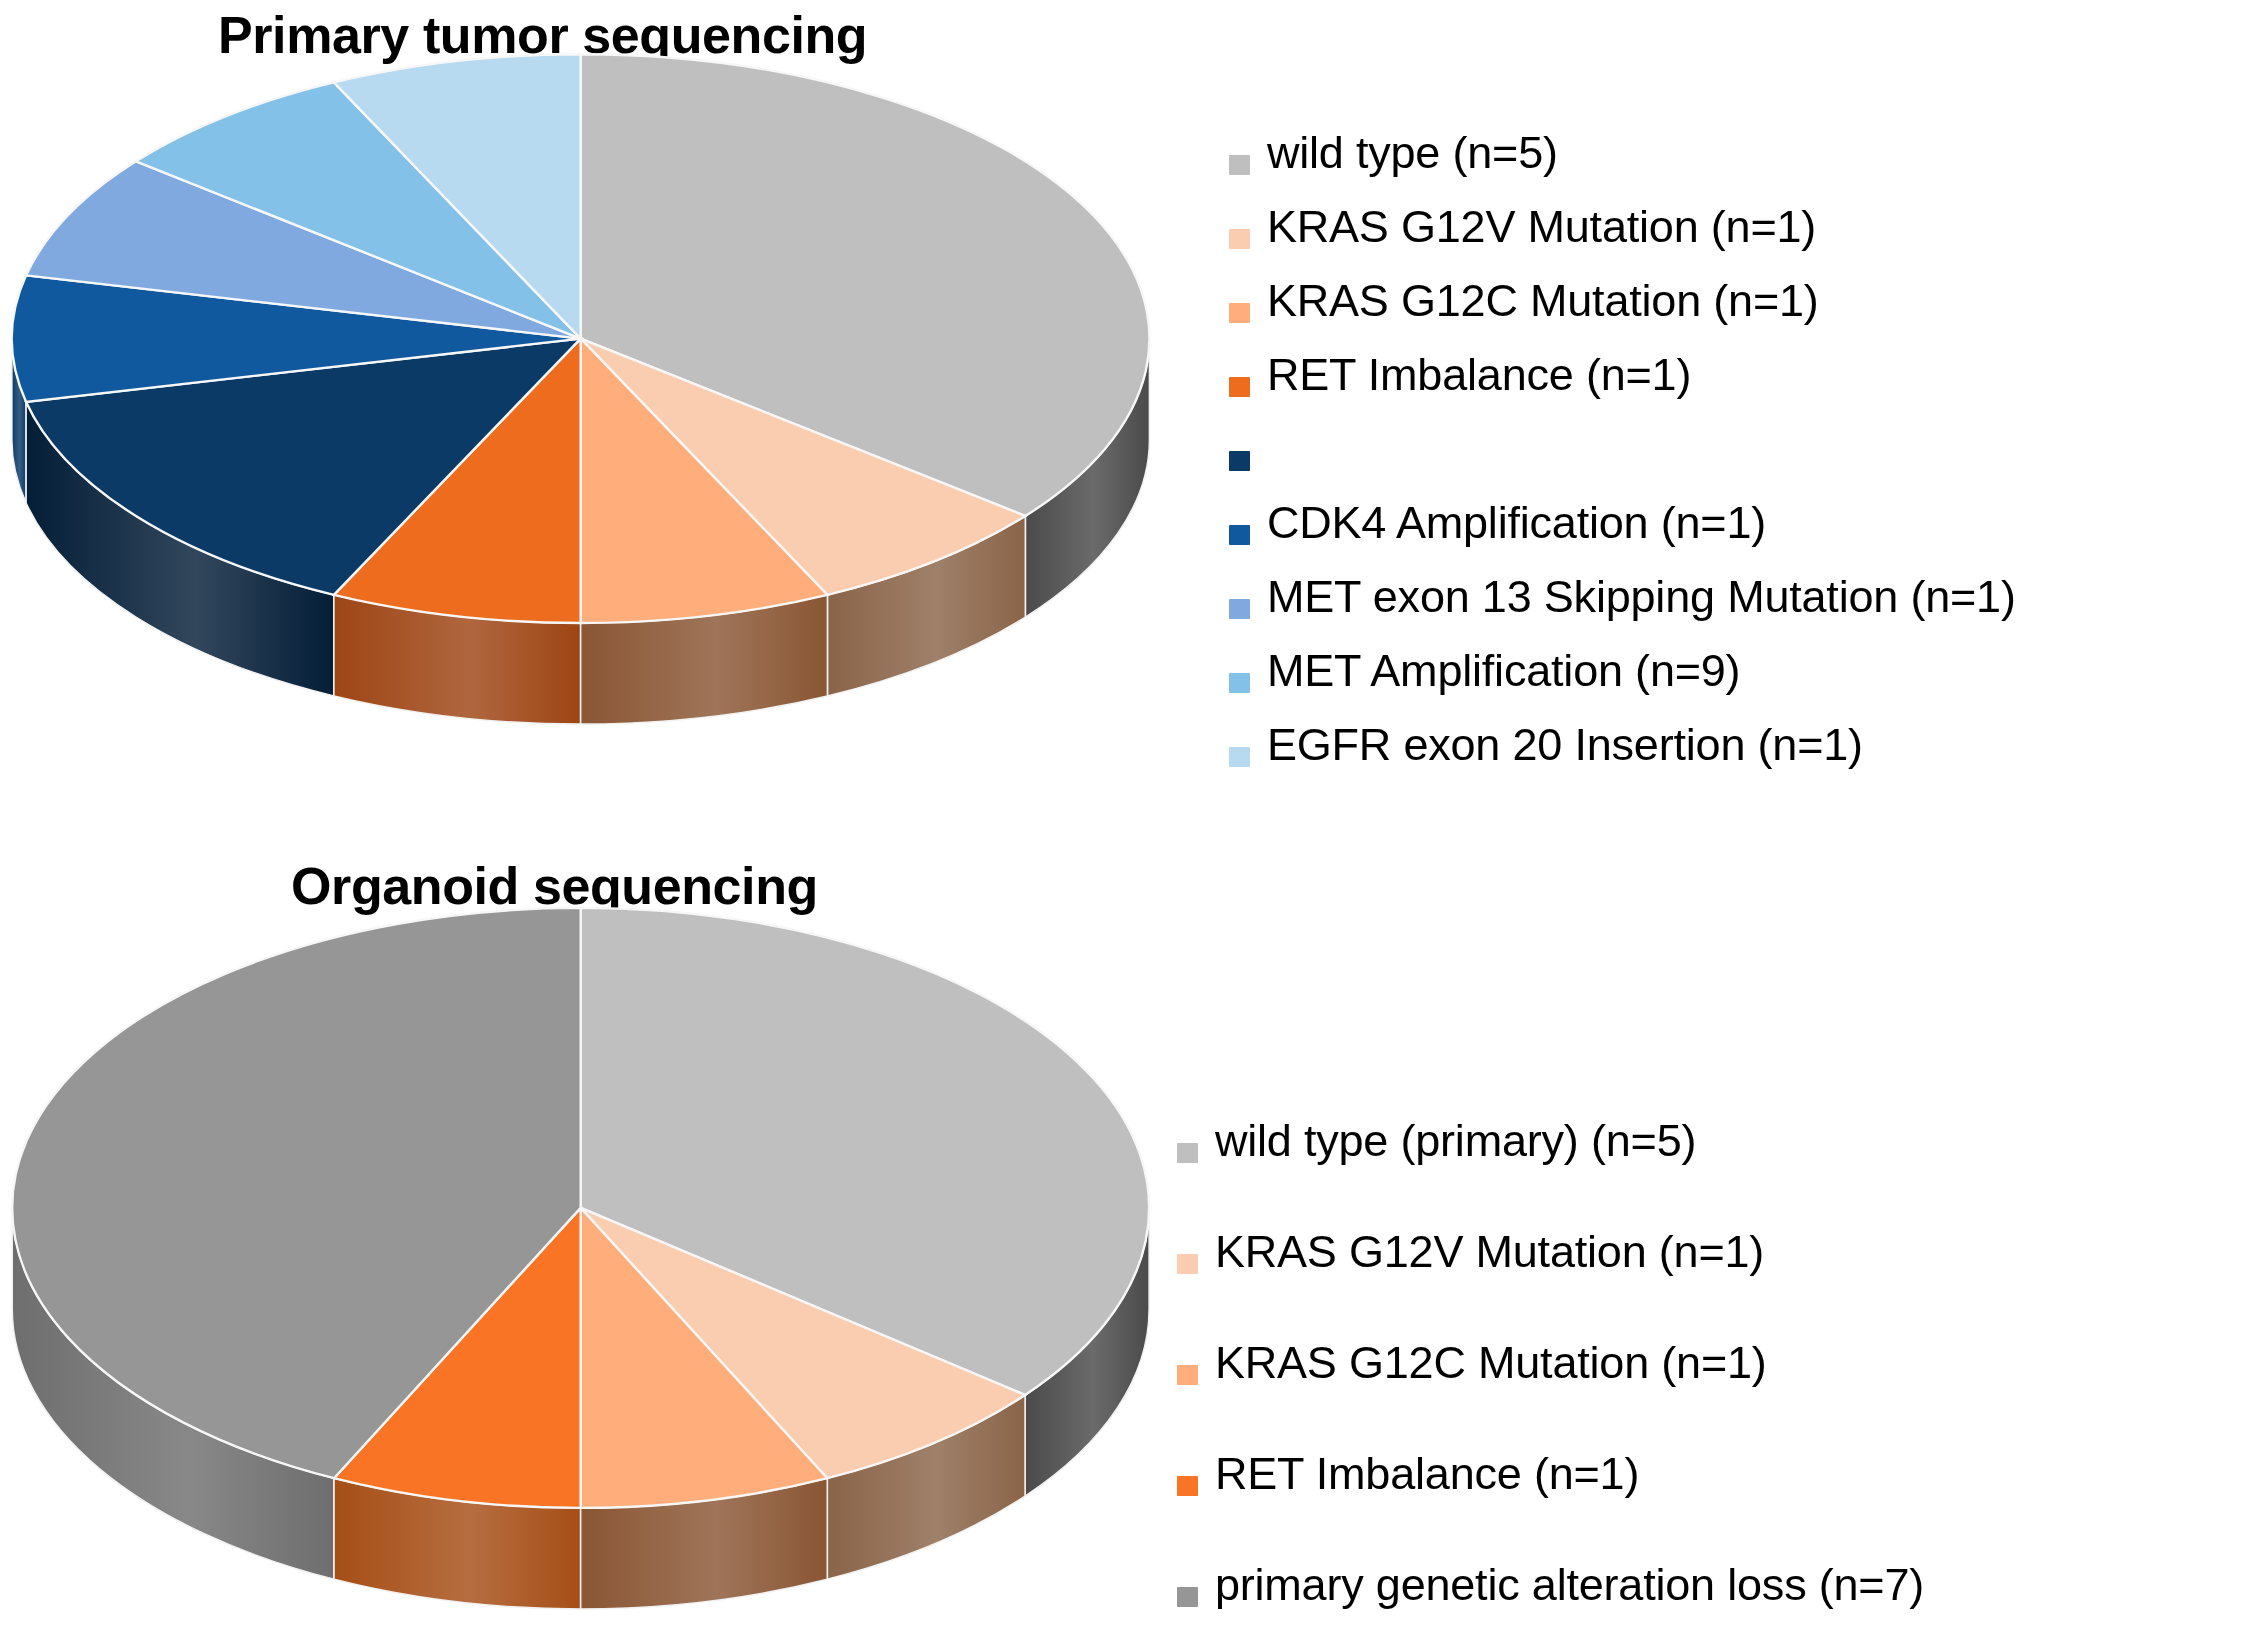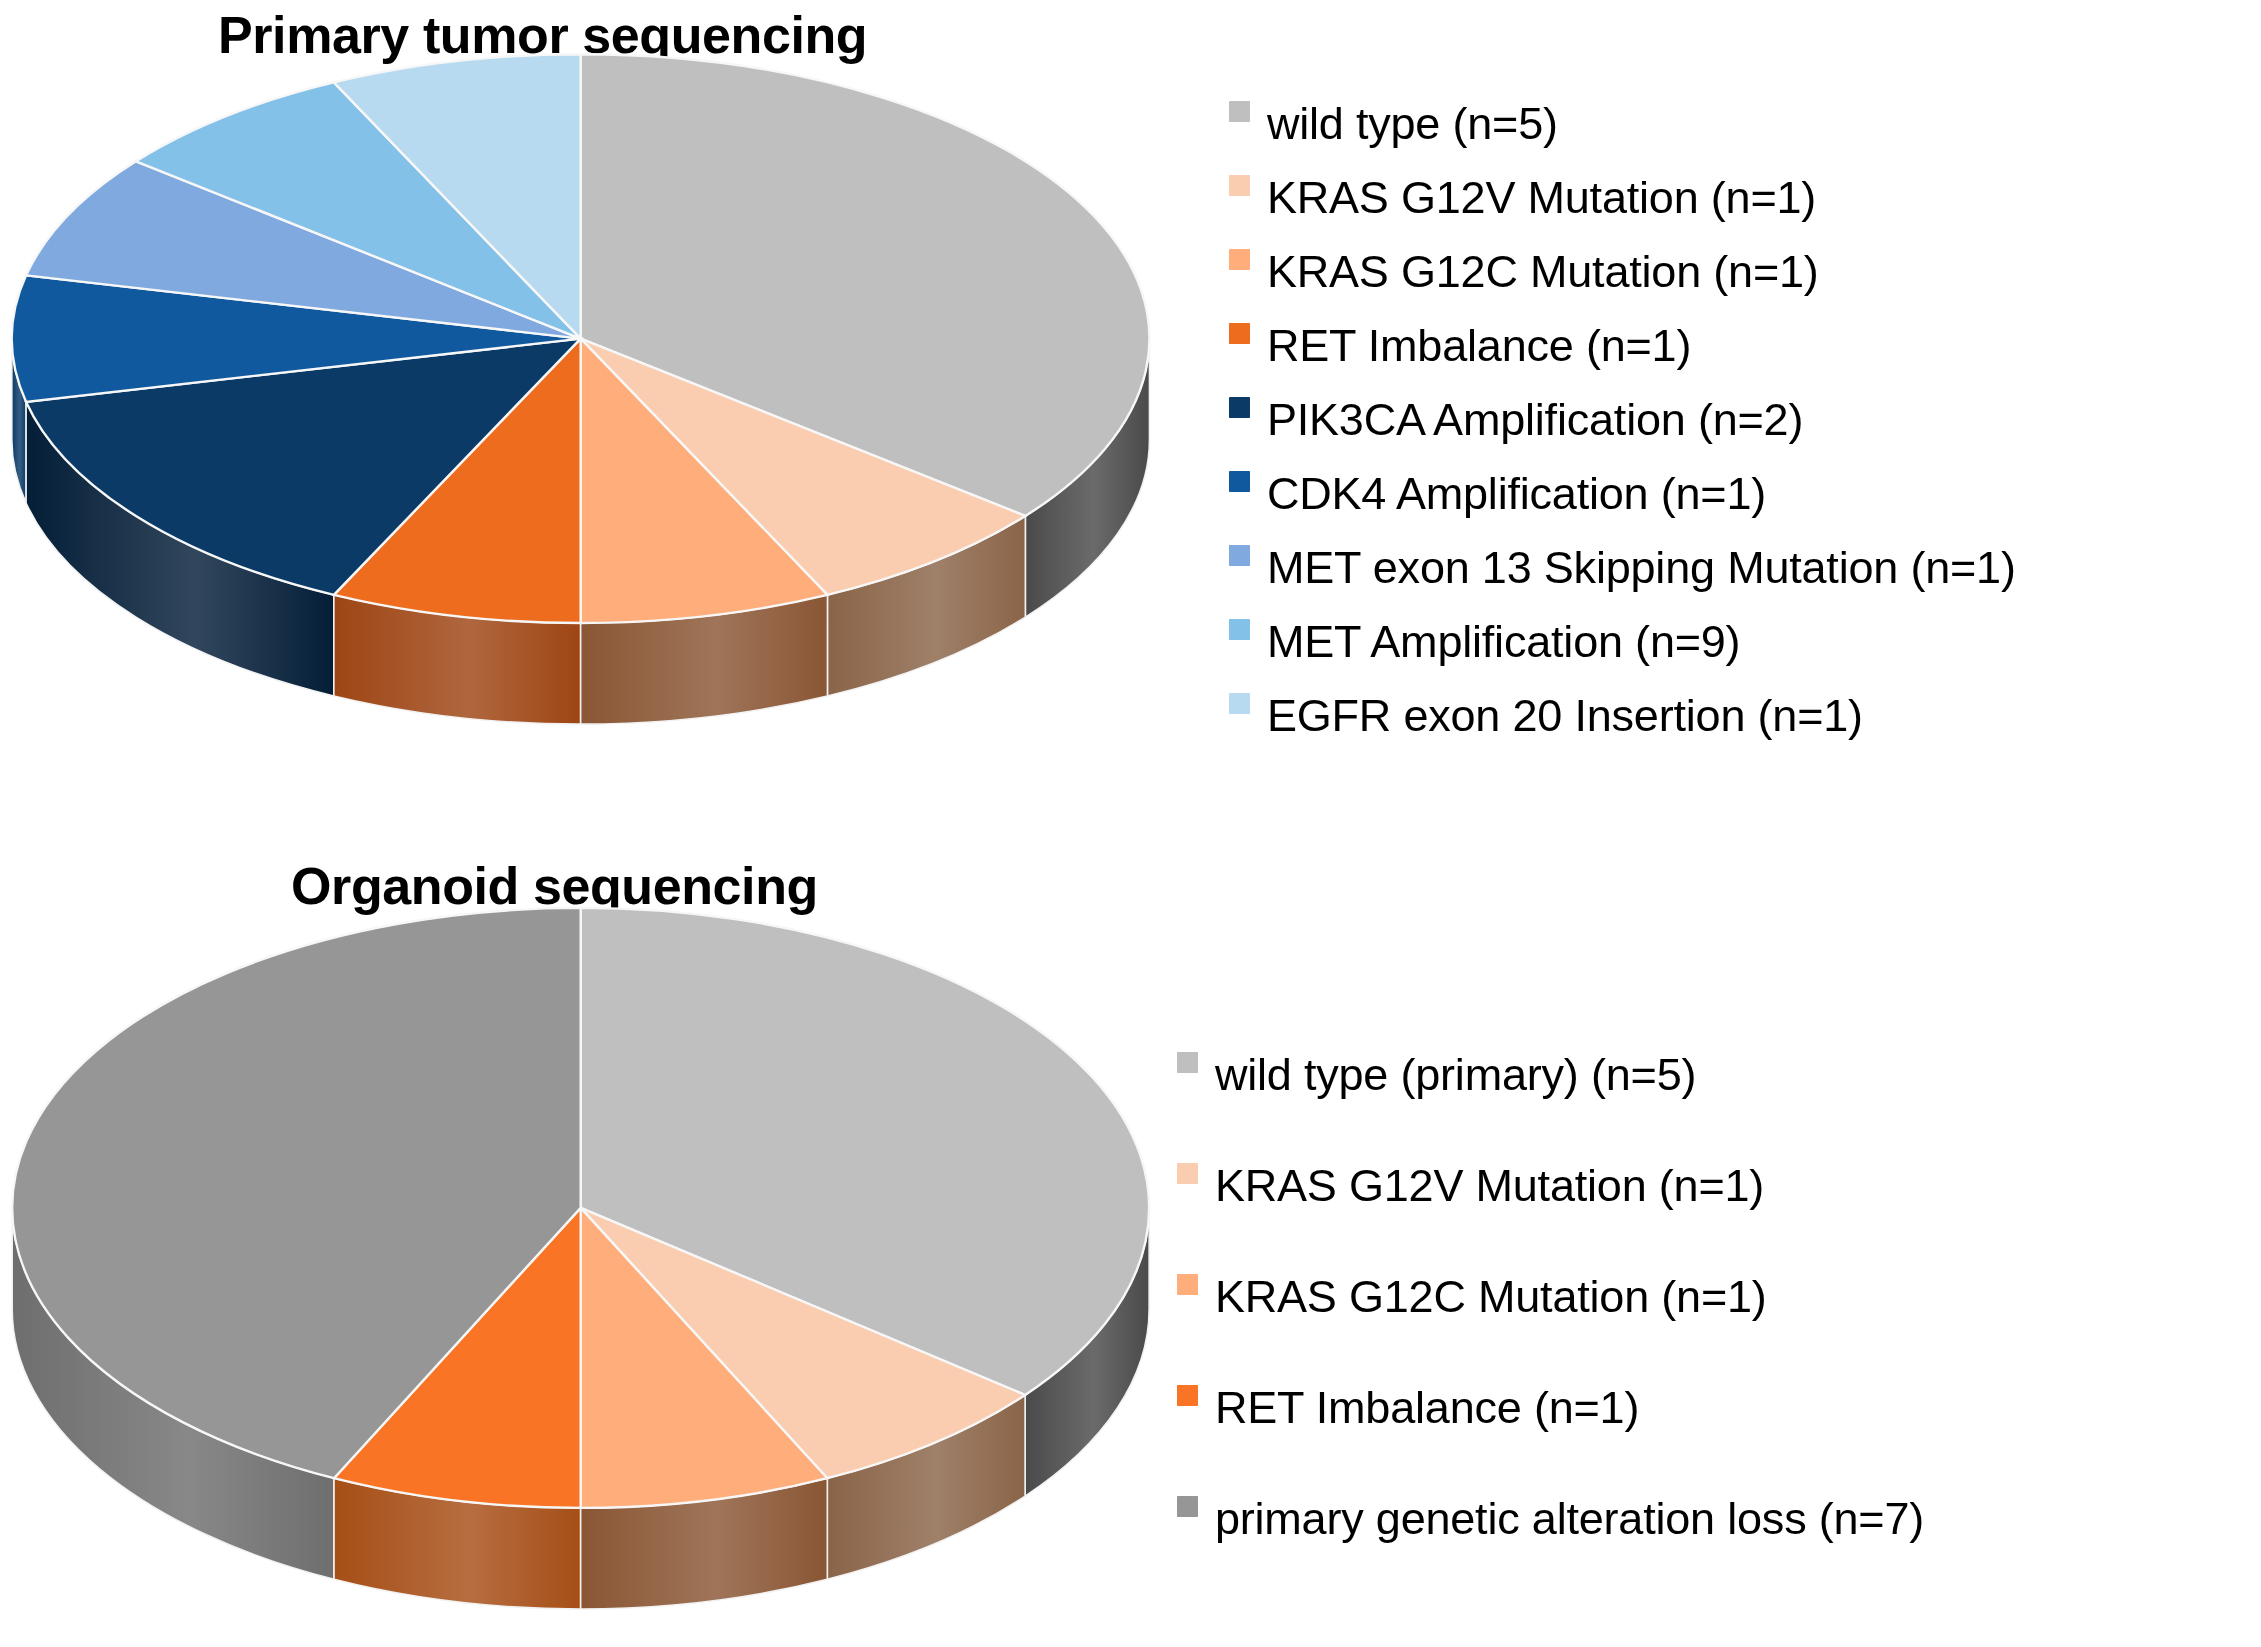--- a/index.html
+++ b/index.html
@@ -23,21 +23,21 @@
   #title-organoid{left:291px;top:856px;font-size:52px;}
 
   
   .pie-block{position:absolute;}
   .pie-svg{display:block;overflow:visible;}
 
   
   .legend{position:absolute;}
   .legend-item{
     display:flex;
-    align-items:flex-start;
+    align-items:flex-end;
     white-space:nowrap;
   }
   .legend-swatch{
     flex:0 0 auto;
     display:inline-block;
     border-radius:0.8px;
   }
   .legend-label{
     color:#000000;
     line-height:1;
@@ -165,21 +165,20 @@
       <div class="legend-item">
         <span class="legend-swatch" style="background: rgb(255, 173, 122);"></span>
         <span class="legend-label">KRAS G12C Mutation (n=1)</span>
       </div>
       <div class="legend-item">
         <span class="legend-swatch" style="background: rgb(237, 108, 30);"></span>
         <span class="legend-label">RET Imbalance (n=1)</span>
       </div>
       <div class="legend-item">
         <span class="legend-swatch" style="background: rgb(11, 58, 102);"></span>
-        <span class="legend-label">PIK3CA Amplification (n=2)</span>
       </div>
       <div class="legend-item">
         <span class="legend-swatch" style="background: rgb(16, 89, 159);"></span>
         <span class="legend-label">CDK4 Amplification (n=1)</span>
       </div>
       <div class="legend-item">
         <span class="legend-swatch" style="background: rgb(128, 169, 223);"></span>
         <span class="legend-label">MET exon 13 Skipping Mutation (n=1)</span>
       </div>
       <div class="legend-item">

